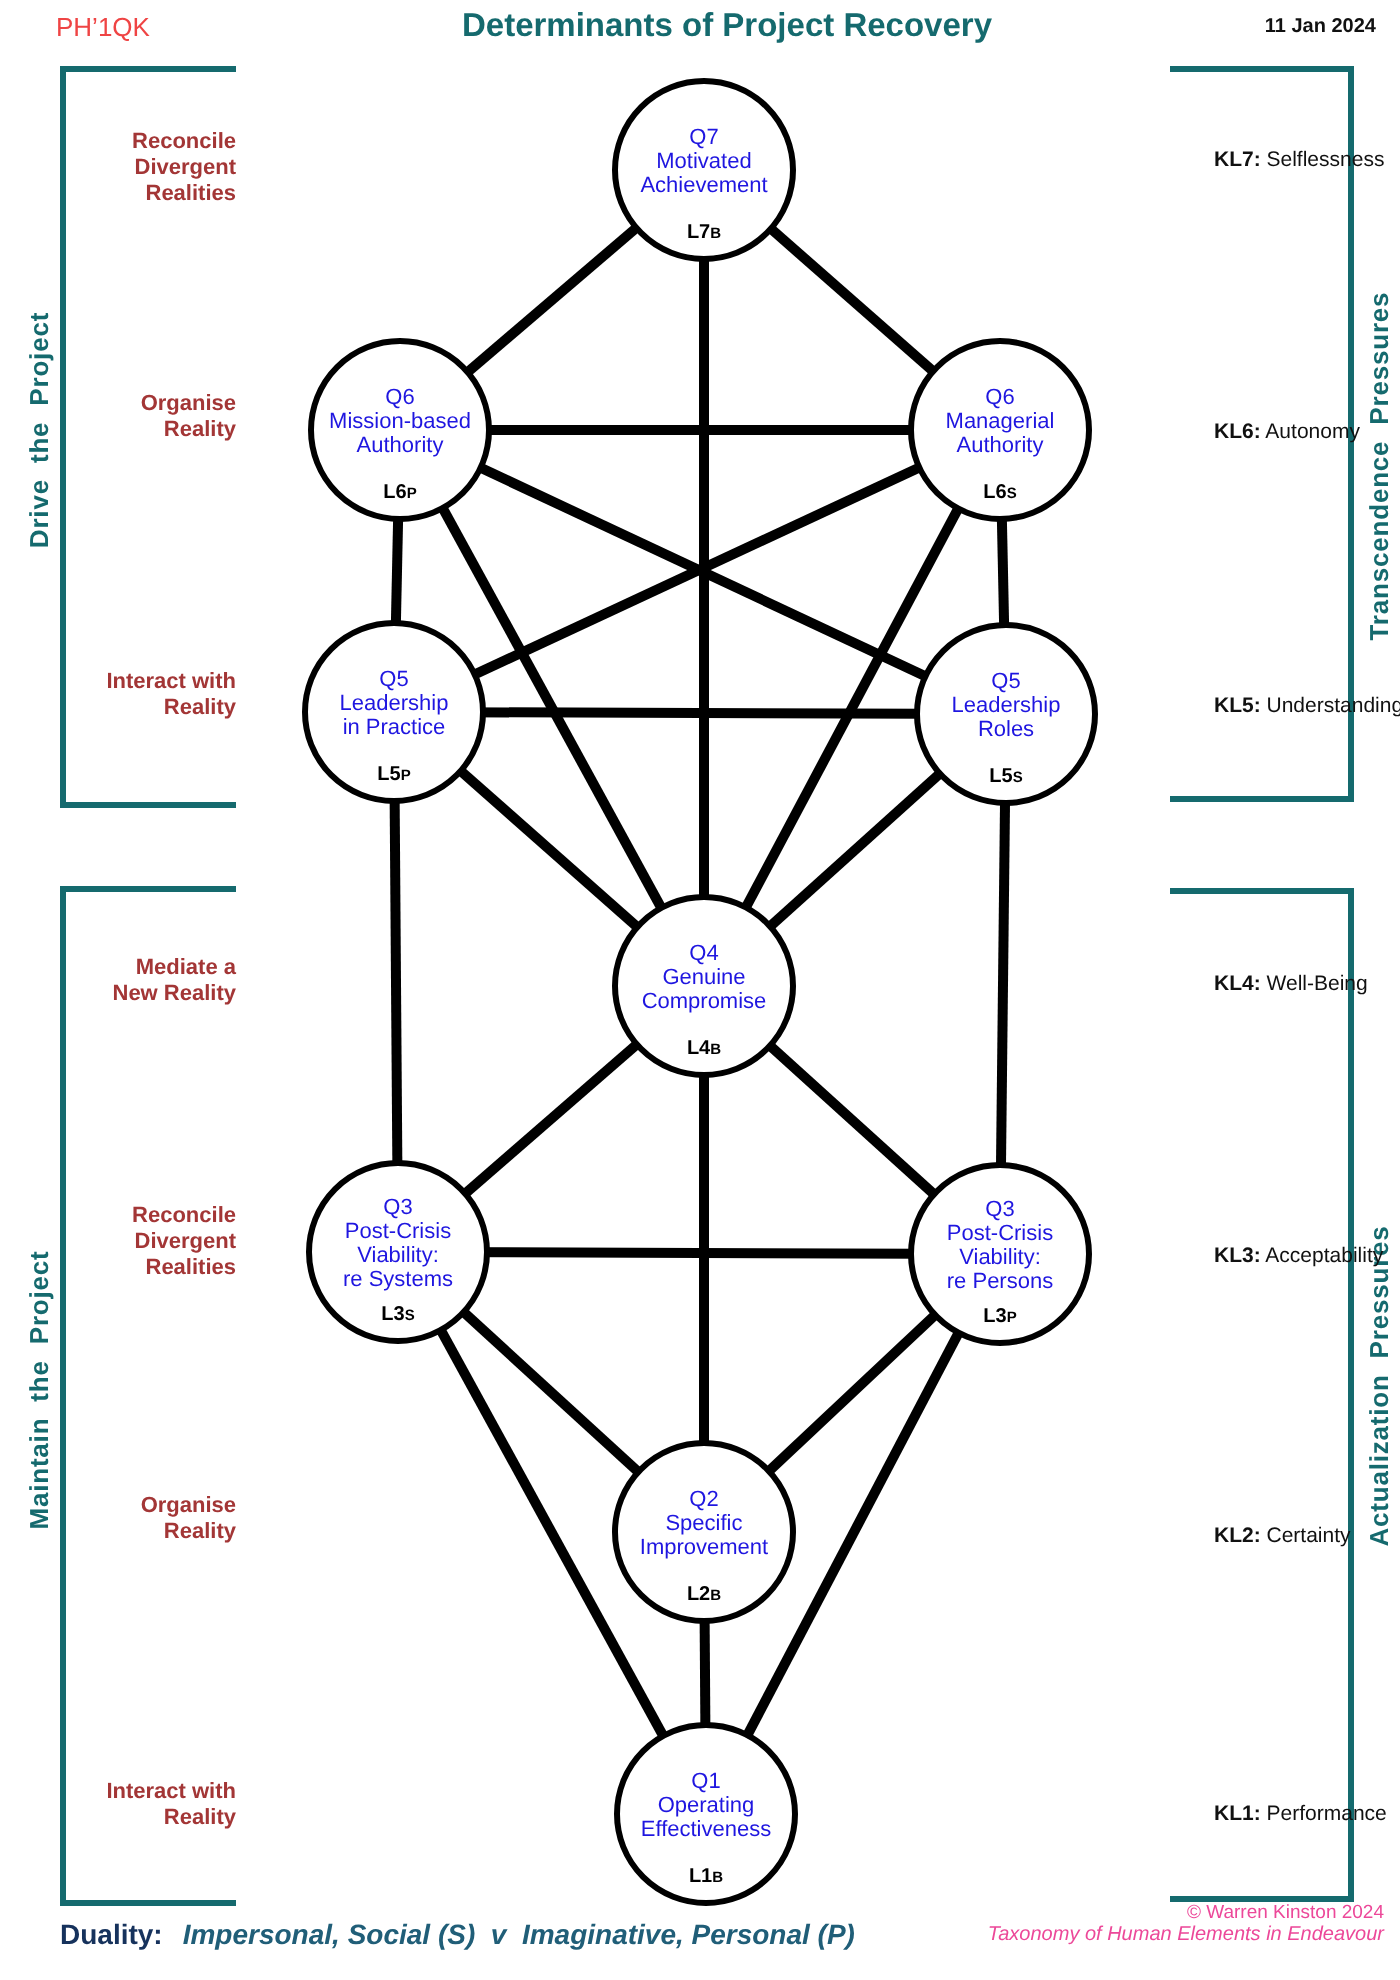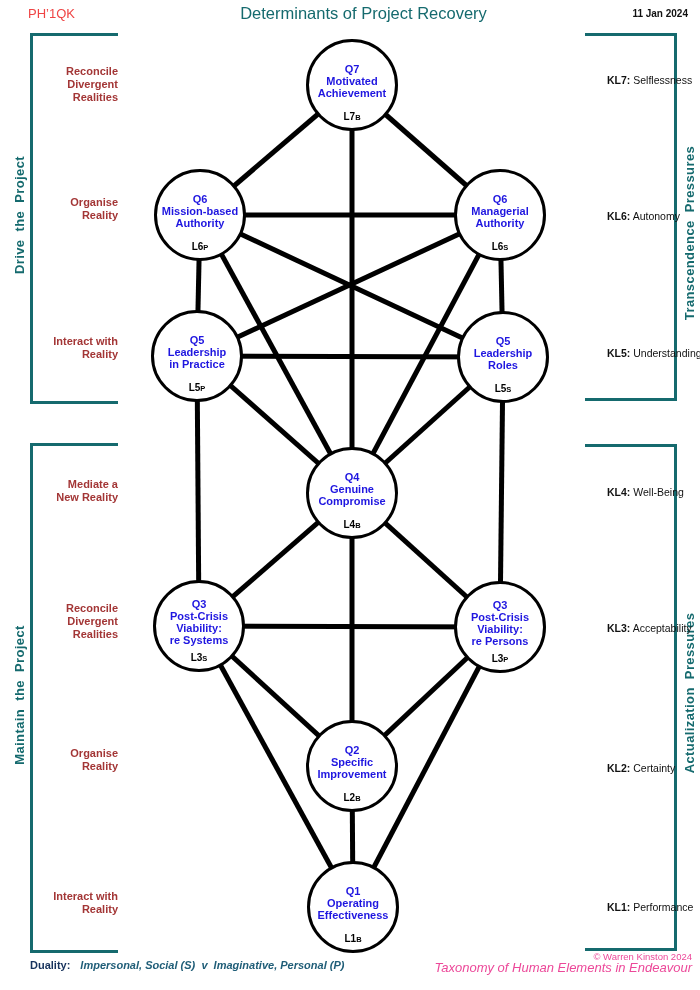--- a/index.html
+++ b/index.html
@@ -2,21 +2,21 @@
 <html><head>
 <meta charset="utf-8">
 <style>
   html,body{margin:0;padding:0;}
   body{
     width:700px;height:990px;position:relative;background:#ffffff;
     font-family:"Liberation Sans", sans-serif;overflow:hidden;
   }
   
   .hdr-ref{position:absolute;left:28px;top:6px;font-size:13px;font-weight:400;color:#ef4444;}
-  .hdr-title{position:absolute;left:0;right:0;top:4px;text-align:center;font-size:16.5px;font-weight:400;color:#156a6e;padding-left:27px;}
+  .hdr-title{position:absolute;left:0;right:0;top:4px;text-align:center;font-size:16.5px;font-weight:700;color:#156a6e;padding-left:27px;}
   .hdr-date{position:absolute;right:12px;top:8px;font-size:10px;font-weight:700;color:#111;}
   
   .bracket{position:absolute;border:0 solid #156a6e;}
   .bracket.left{border-left-width:3px;border-top-width:3px;border-bottom-width:3px;}
   .bracket.right{border-right-width:3px;border-top-width:3px;border-bottom-width:3px;}
   #lb1{left:30px;top:33px;width:85px;height:365px;}
   #lb2{left:30px;top:443px;width:85px;height:504px;}
   #rb1{left:585px;top:33px;width:89px;height:362px;}
   #rb2{left:585px;top:444px;width:89px;height:501px;}
   
@@ -40,35 +40,35 @@
   
   #edge-svg{position:absolute;left:0;top:0;}
   #edge-svg line{stroke:#000;stroke-width:5;}
   #nodes-layer{position:absolute;left:0;top:0;width:700px;height:990px;}
   .node{
     position:absolute;width:92px;height:92px;box-sizing:border-box;
     border:3.5px solid #000;border-radius:50%;background:#fff;
     display:flex;align-items:center;justify-content:center;text-align:center;
   }
   .node-text{
-    color:#1f16e0;font-weight:700;font-size:11px;line-height:12px;
+    color:#1f16e0;font-weight:400;font-size:11px;line-height:12px;
     white-space:pre-line;margin-top:-8px;
   }
   .node-code{
     position:absolute;bottom:6px;left:0;right:0;
     color:#000;font-weight:700;font-size:10px;
   }
   .node-code .code-suffix{font-size:7.5px;}
   
-  .duality{position:absolute;left:30px;top:959px;font-size:11px;white-space:nowrap;}
+  .duality{position:absolute;left:30px;top:959px;font-size:14px;white-space:nowrap;}
   .duality .dlabel{font-weight:700;color:#16325c;}
   .duality .dtext{font-style:italic;font-weight:600;color:#205e78;white-space:pre;margin-left:10px;}
   .credits{position:absolute;right:8px;top:951px;text-align:right;color:#ec4899;}
   .credits .copy{font-size:9.5px;line-height:11px;}
-  .credits .taxo{font-size:13px;line-height:11px;font-style:italic;}
+  .credits .taxo{font-size:10px;line-height:11px;font-style:italic;}
 </style>
 </head>
 <body>
 
 <div class="hdr-ref">PH’1QK</div>
 <div class="hdr-title">Determinants of Project Recovery</div>
 <div class="hdr-date">11 Jan 2024</div>
 
 <div id="lb1" class="bracket left"></div>
 <div id="lb2" class="bracket left"></div>

